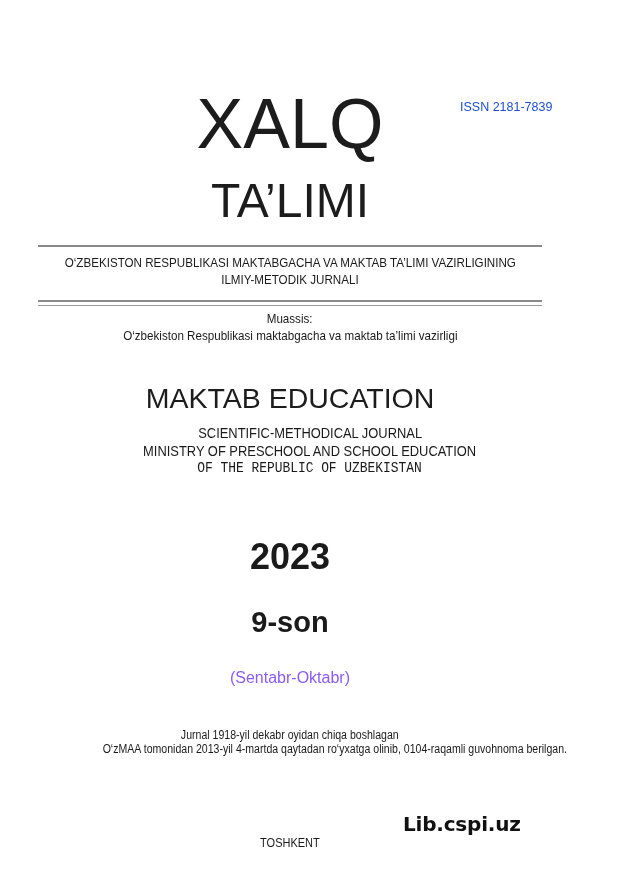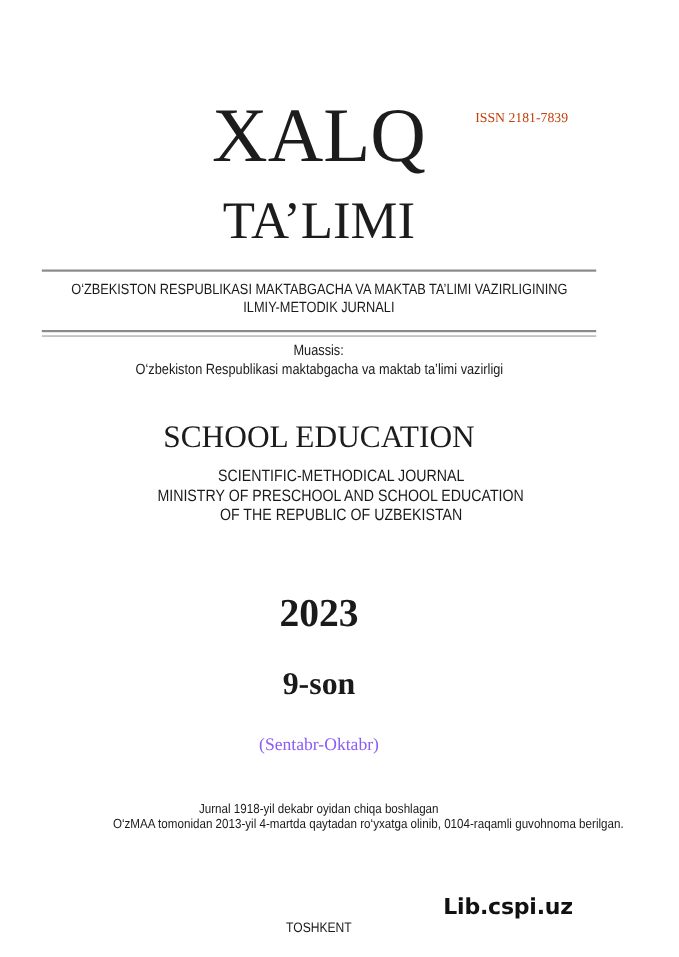--- a/index.html
+++ b/index.html
@@ -8,42 +8,42 @@
       background: #ffffff;
     }
     body {
       width: 617px;
       height: 870px;
       position: relative;
       overflow: hidden;
       color: #1a1a1a;
     }
     .abs { position: absolute; }
-    .serif { font-family: Liberation Serif, serif; }
+    .serif { font-family: Liberation Sans, sans-serif; }
     .sans { font-family: "Liberation Sans", "DejaVu Sans", sans-serif; }
     .center-line {
       position: absolute;
       left: 0;
       width: 580px;
       text-align: center;
       white-space: nowrap;
     }
     .narrow {
       display: inline-block;
       transform-origin: center center;
     }
 
     
     #issn {
-      left: 432px;
+      left: 460px;
       top: 100px;
       font-size: 12.5px;
       letter-spacing: 0px;
       white-space: nowrap;
-      color: #c2410c;
+      color: #1d4ed8;
     }
 
     
     #title-line1 {
       top: 84px;
       font-size: 70px;
       line-height: 80px;
       color: #1c1c1c;
     }
     #title-line2 {
@@ -99,21 +99,21 @@
       line-height: 34px;
       color: #1c1c1c;
     }
     #en-line1, #en-line2, #en-line3 {
       font-size: 15px;
       line-height: 18px;
       padding-left: 20px;
     }
     #en-line1 { top: 424px; }
     #en-line2 { top: 442px; }
-    #en-line3 { top: 460px; }
+    #en-line3 { top: 460px; font-family: Liberation Mono, monospace; }
     #en-line1 .narrow, #en-line2 .narrow, #en-line3 .narrow { transform: scaleX(0.86); }
 
     
     #year {
       top: 536px;
       font-size: 36px;
       line-height: 42px;
       font-weight: bold;
       color: #1a1a1a;
     }
@@ -182,21 +182,21 @@
   <div id="rule-mid-thick" class="rule"></div>
   <div id="rule-mid-thin" class="rule"></div>
 
   <div id="founder-label" class="center-line sans">
     <span class="narrow">Muassis:</span>
   </div>
   <div id="founder-name" class="center-line sans">
     <span class="narrow">O‘zbekiston Respublikasi maktabgacha va maktab ta’limi vazirligi</span>
   </div>
 
-  <div id="en-title" class="center-line serif">SCHOOL EDUCATION</div>
+  <div id="en-title" class="center-line serif">MAKTAB EDUCATION</div>
   <div id="en-line1" class="center-line sans">
     <span class="narrow">SCIENTIFIC-METHODICAL JOURNAL</span>
   </div>
   <div id="en-line2" class="center-line sans">
     <span class="narrow">MINISTRY OF PRESCHOOL AND SCHOOL EDUCATION</span>
   </div>
   <div id="en-line3" class="center-line sans">
     <span class="narrow">OF THE REPUBLIC OF UZBEKISTAN</span>
   </div>
 

